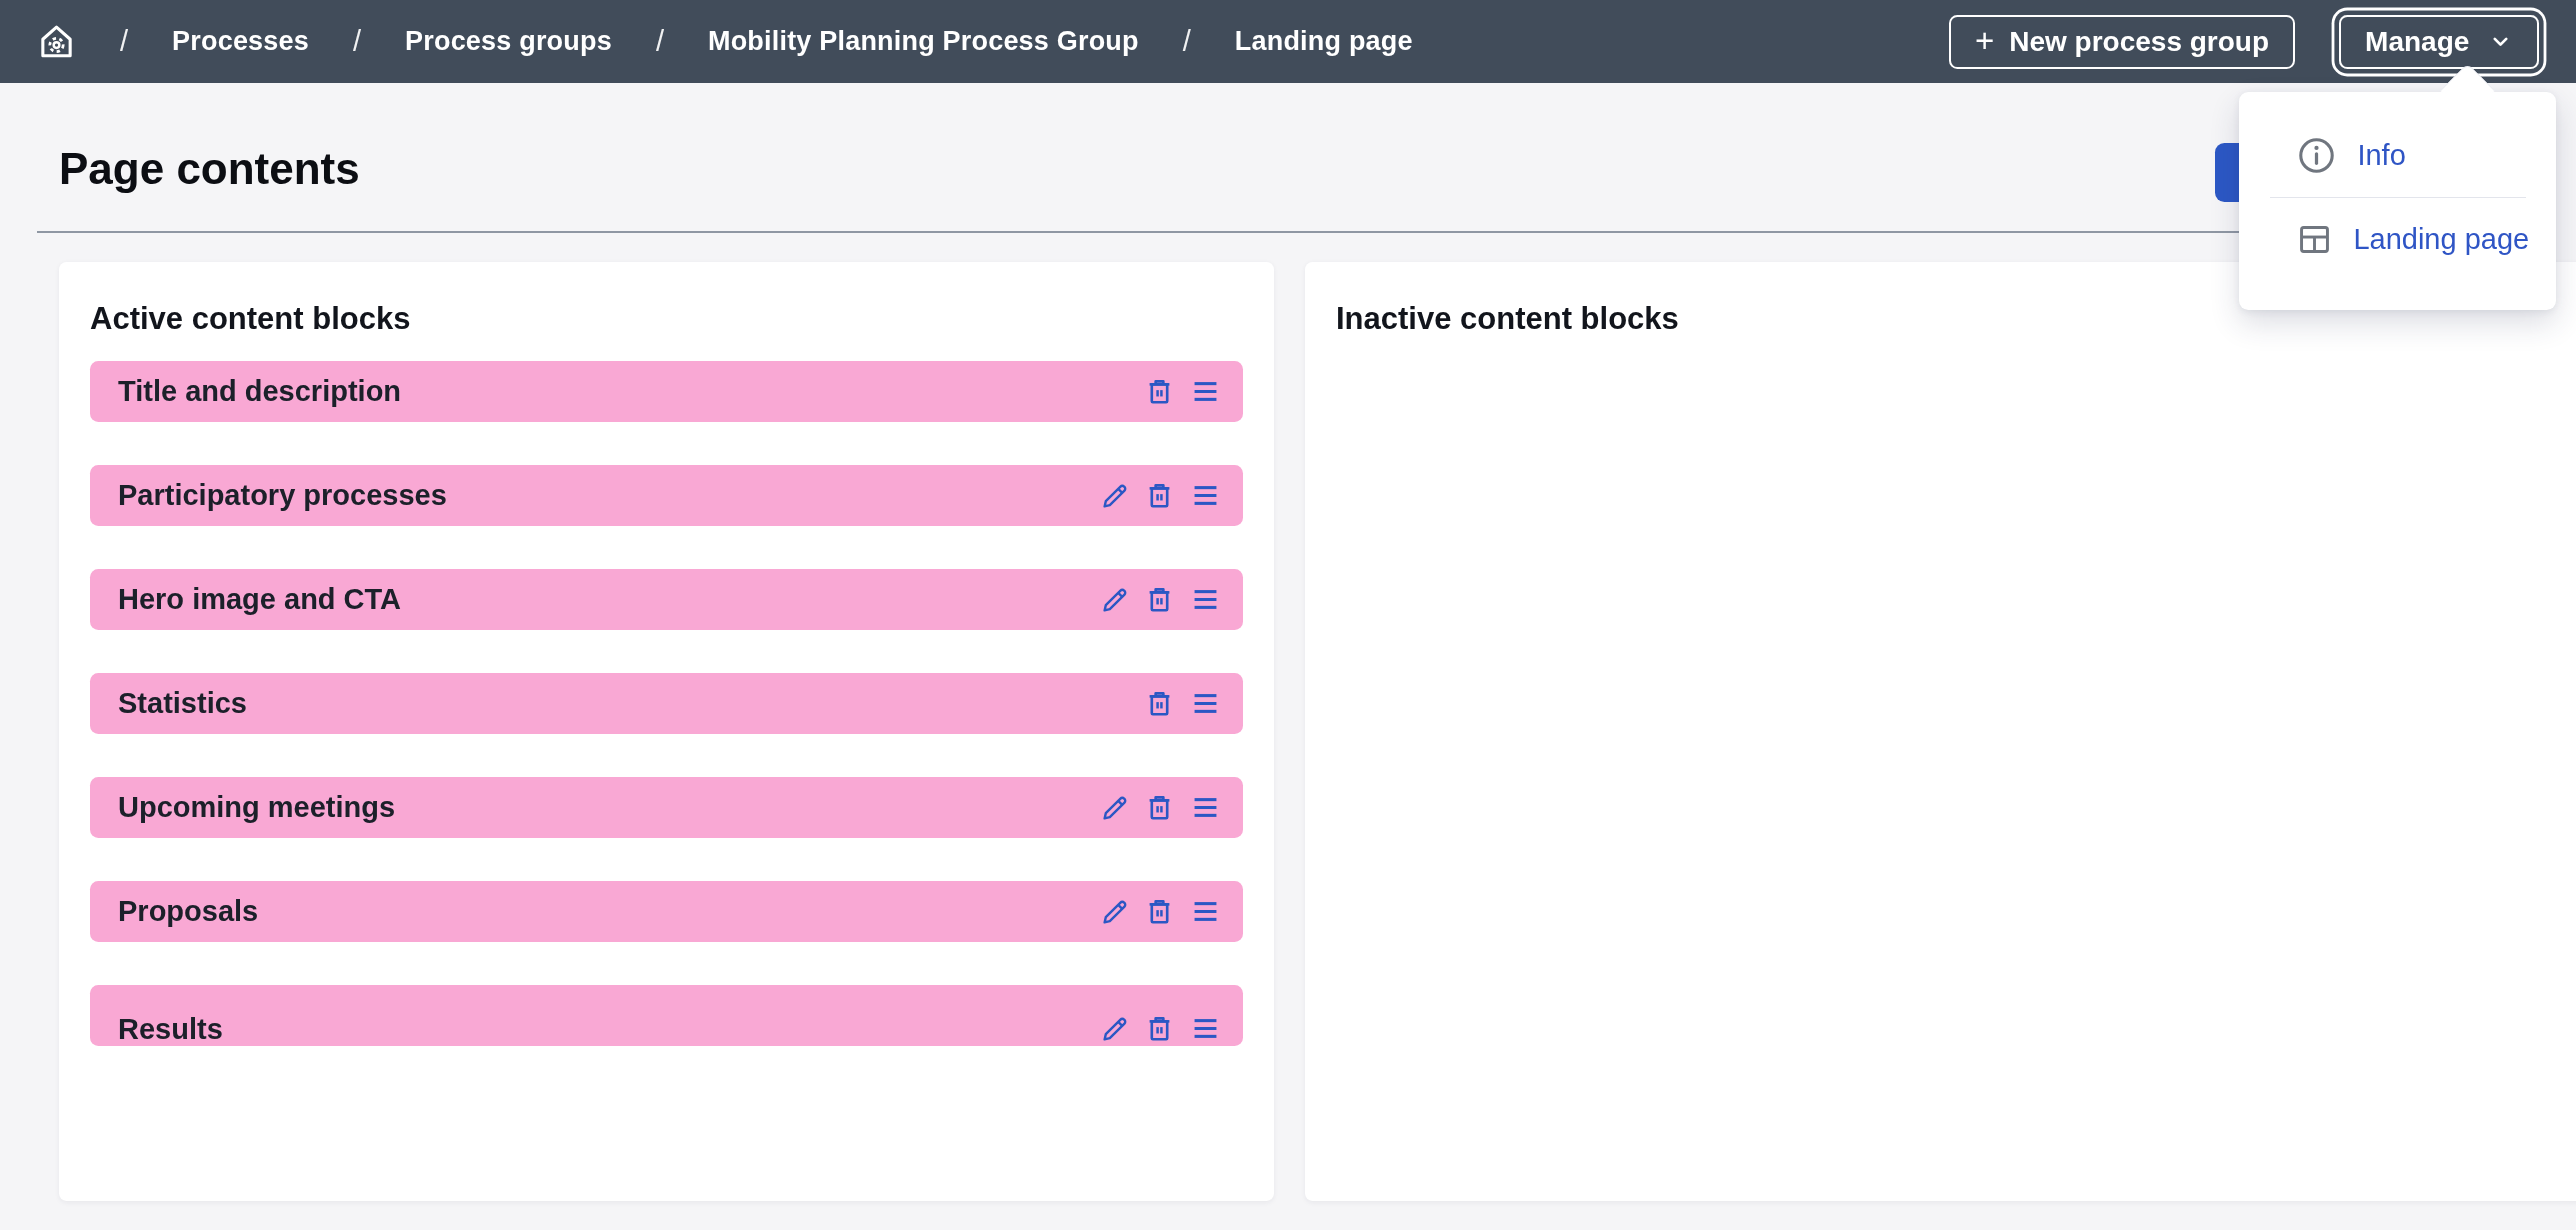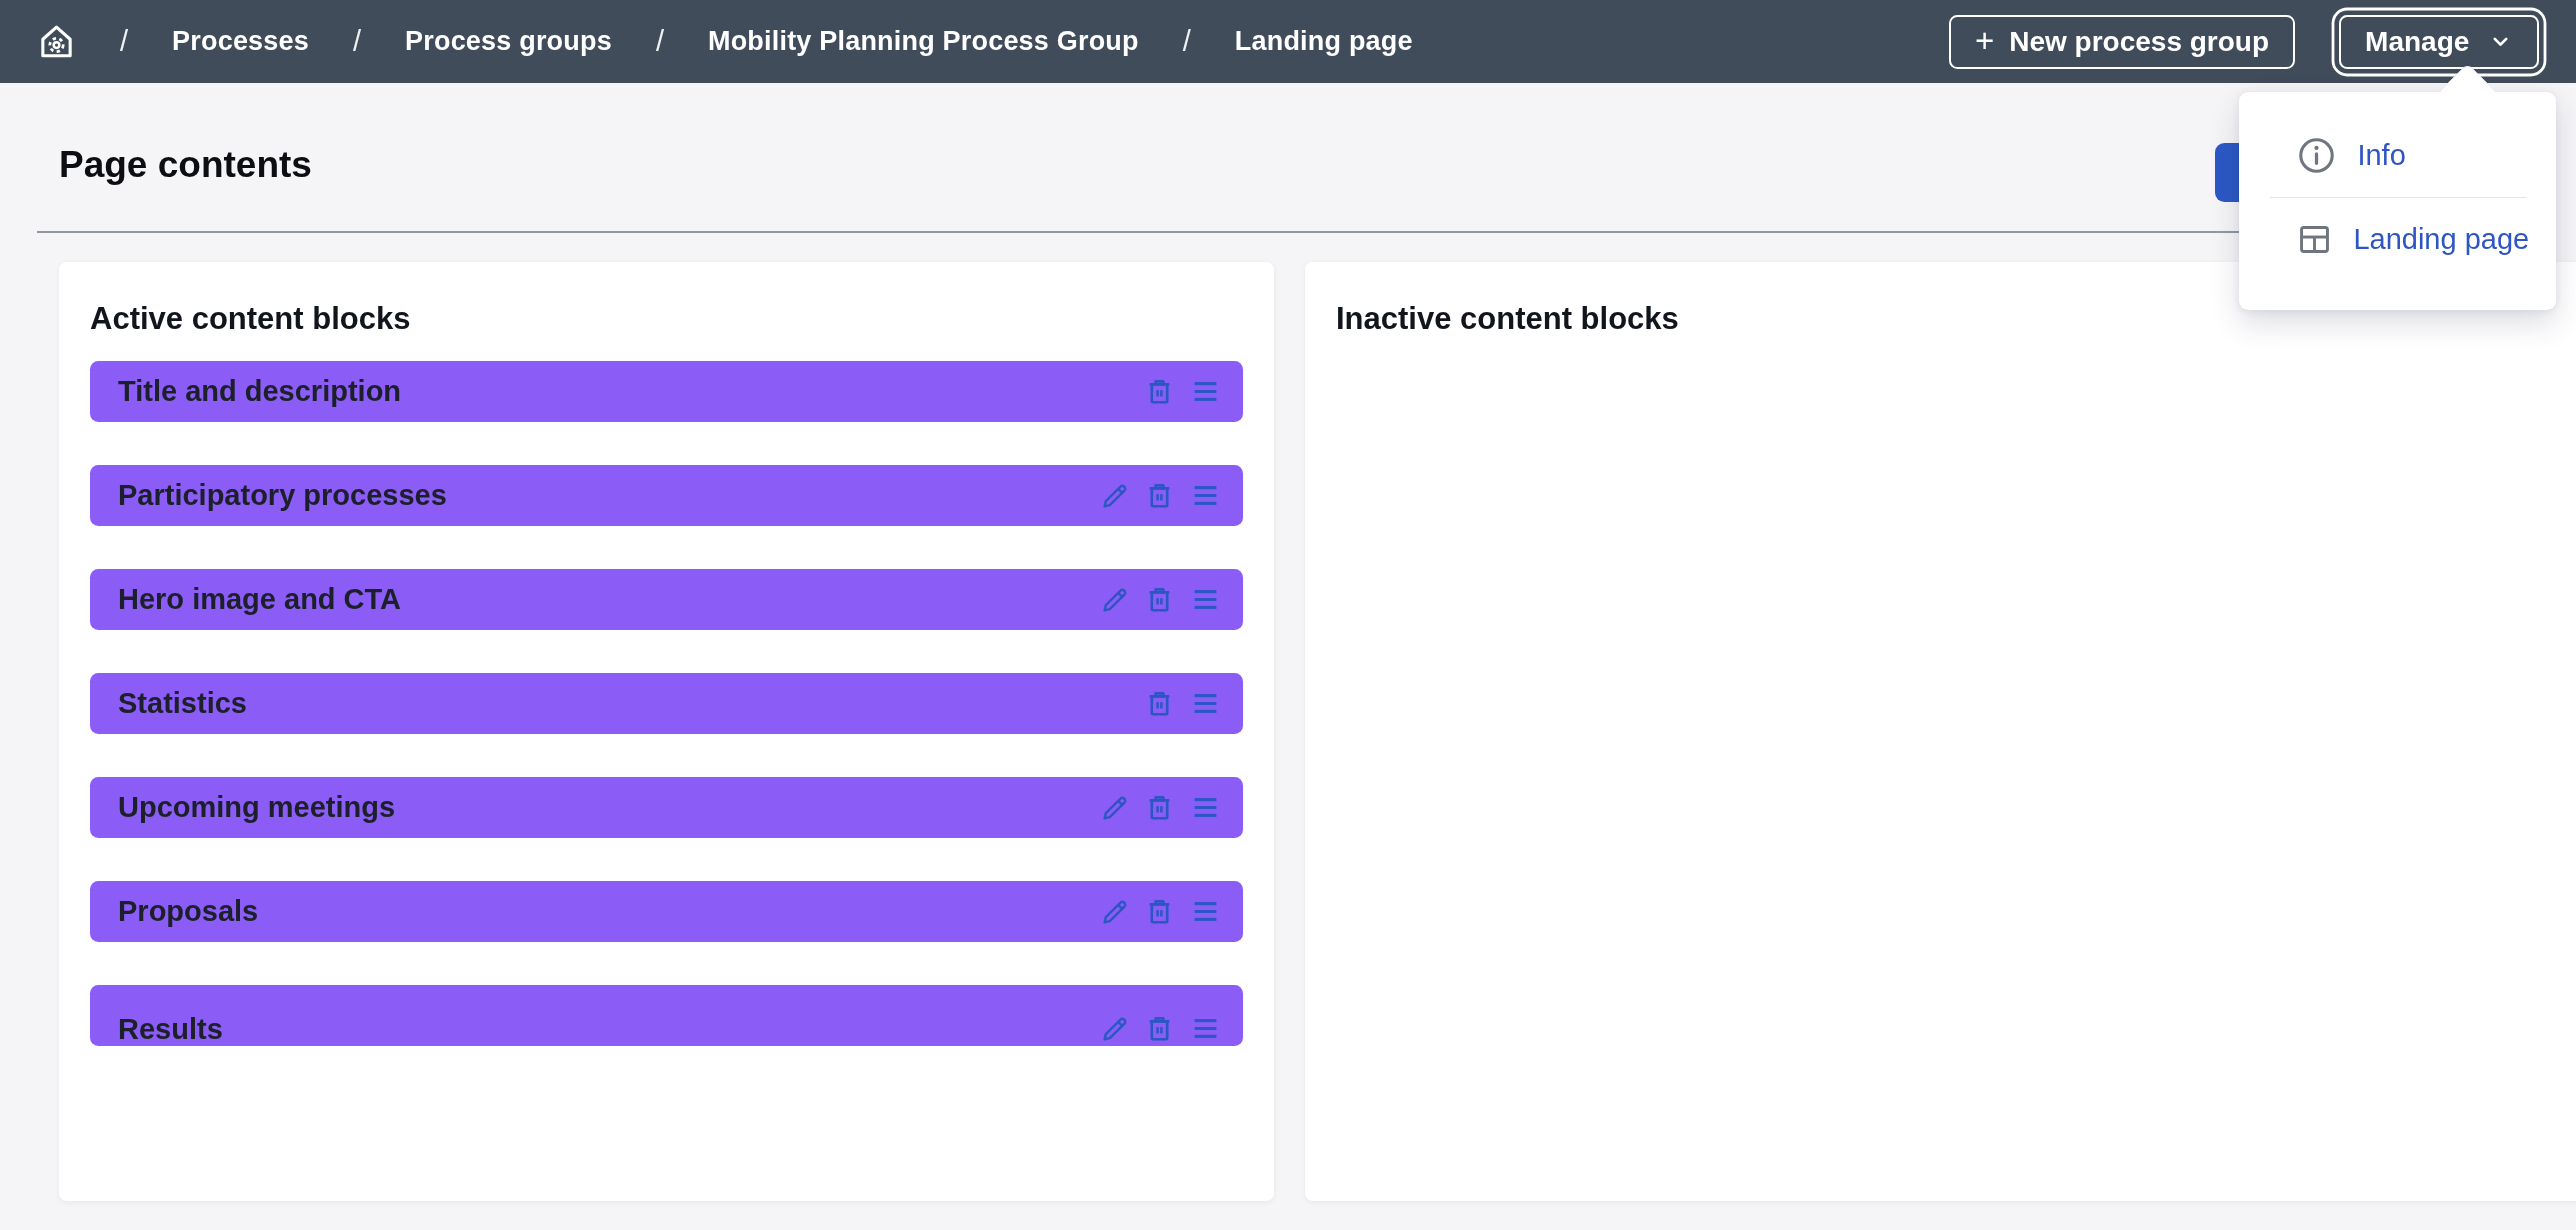--- a/index.html
+++ b/index.html
@@ -37,21 +37,21 @@
     padding: 9.3px 24px; height: 54px;
     cursor: pointer; white-space: nowrap;
   }
   .btn-outline .plus { font-size: 33px; font-weight: 400; line-height: 1; margin-top: -2.8px; }
   .manage-btn { box-shadow: 0 0 0 4.6px #414c5a, 0 0 0 7.4px #ffffff; justify-content: center; }
   .manage-btn svg { margin-left: 3.7px; }
 
   
   .page-title {
     position: absolute; left: 59px; top: 144px;
-    font-size: 37px; font-weight: 700; color: #0c0e13; margin: 0;
+    font-size: 44px; font-weight: 700; color: #0c0e13; margin: 0;
   }
   .header-divider {
     position: absolute; left: 37px; top: 231px; width: 2502px; height: 0;
     border-bottom: 2.8px solid #8f97a3;
   }
   .hidden-primary-btn {
     position: absolute; left: 2215px; top: 143px; width: 305px; height: 59px;
     background: #2c58c5; border-radius: 9.3px; border: none; z-index: 5;
   }
 
@@ -60,21 +60,21 @@
     position: absolute; top: 262px; height: 939px;
     background: #ffffff; border-radius: 7.4px;
     box-shadow: 0 1.9px 5.6px rgba(30,40,70,.06);
     padding: 39px 31px;
   }
   .card-active { left: 59px; width: 1215px; }
   .card-inactive { left: 1305px; width: 1365px; }
   .card-title { margin: 0 0 24px 0; font-size: 31px; font-weight: 700; color: #12151c; }
 
   .block-row {
-    height: 61px; border-radius: 8.3px; background: #8b5cf6;
+    height: 61px; border-radius: 8.3px; background: #f9a8d4;
     display: flex; align-items: center;
     padding: 0 20.4px 0 28px; margin-bottom: 43px;
   }
   .block-row:last-child { margin-bottom: 0; align-items: flex-end; }
   .block-label { font-size: 29px; font-weight: 700; color: #1c202a; }
   .row-icons { margin-left: auto; display: flex; align-items: center; gap: 12px; color: #2b57c4; }
   .row-icons svg { cursor: pointer; display: block; }
 
   
   .dropdown-arrow {

